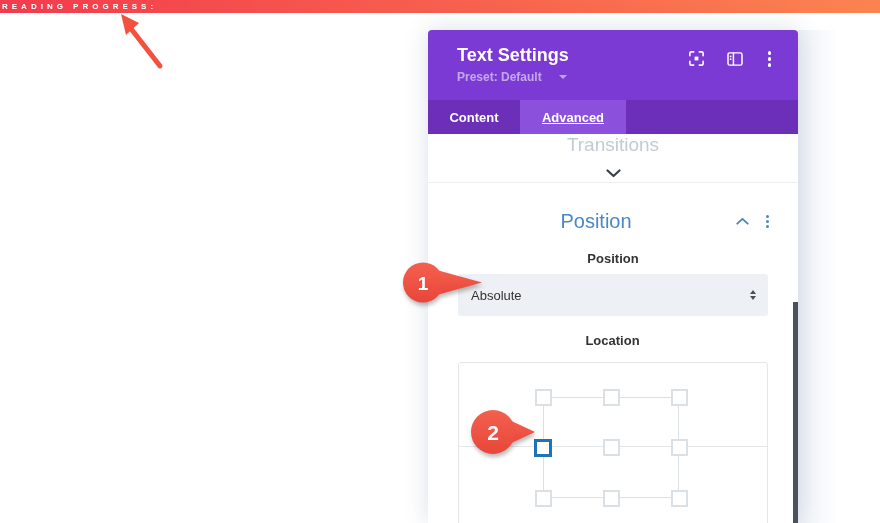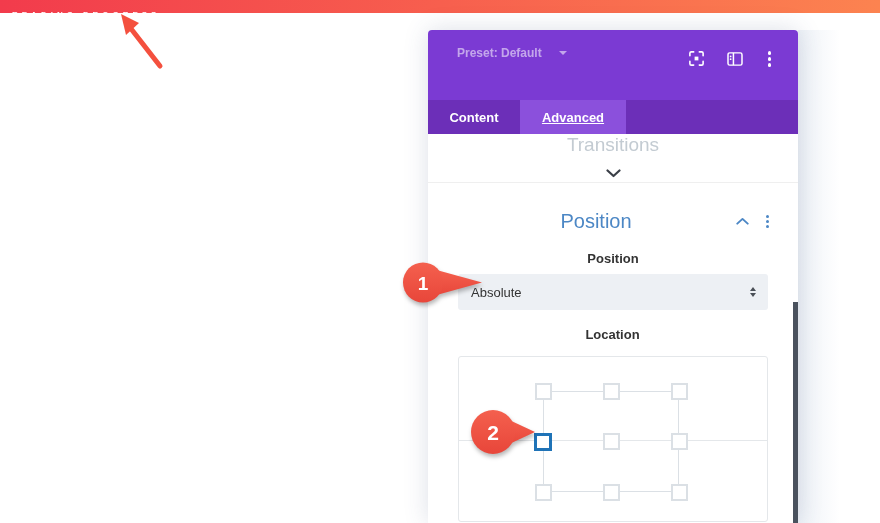--- a/index.html
+++ b/index.html
@@ -17,24 +17,23 @@
     position: absolute; top: 0; left: 0;
     width: 880px; height: 13px;
     background: linear-gradient(to right, #f23b4c, #fc8350);
   }
   .progress-bar .label {
     color: #ffffff;
     font-size: 8px;
     font-weight: bold;
     letter-spacing: 4px;
     line-height: 13px;
-    padding-left: 12px;
+    padding-left: 2px;
     white-space: nowrap;
     display: block;
-    margin-top: 8px;
   }
 
   
   .annot-arrow { position: absolute; left: 108px; top: 12px; }
 
   
   .modal {
     position: absolute; left: 428px; top: 30px;
     width: 370px; height: 493px;
     background: #ffffff;
@@ -110,21 +109,21 @@
   .position-head-icons { display: flex; align-items: center; gap: 14px; }
   .kebab-blue { display: flex; flex-direction: column; gap: 2px; padding: 1px 3px; cursor: pointer; }
   .kebab-blue i { width: 3px; height: 3px; border-radius: 50%; background: #4c87c5; }
 
   .field-label {
     margin: 19px 30px 0 30px;
     color: #333333; font-size: 13px; font-weight: 700; line-height: 14px;
   }
   .select-box {
     margin: 8px 30px 0 30px;
-    height: 36px;
+    height: 42px;
     background: #edf0f4;
     border-radius: 3px;
     display: flex; align-items: center; justify-content: space-between;
     padding: 0 12px 0 13px;
     cursor: pointer;
   }
   .select-value { color: #333333; font-size: 13px; }
   .stepper { display: flex; flex-direction: column; gap: 2px; }
   .stepper .up {
     width: 0; height: 0;
@@ -215,20 +214,21 @@
     <line x1="52" y1="54" x2="24" y2="18" stroke="#f4503e" stroke-width="5" stroke-linecap="round"></line>
     <polygon points="13,2 31,11 18,23" fill="#f4503e"></polygon>
   </svg>
 </div>
 
 <div class="bg-shade"></div>
 
 <div class="modal">
 
   <div class="modal-header">
+    <div class="modal-title">Text Settings</div>
     <div class="modal-preset">
       <span>Preset: Default</span>
       <span class="preset-caret"></span>
     </div>
     <div class="header-icons">
       <span class="hicon">
         <svg width="17" height="17" viewBox="0 0 18 18">
           <g stroke="#ffffff" stroke-width="1.7" fill="none" stroke-linecap="round">
             <path d="M2 6 V3.5 A1.5 1.5 0 0 1 3.5 2 H6"></path>
             <path d="M12 2 h2.5 A1.5 1.5 0 0 1 16 3.5 V6"></path>

